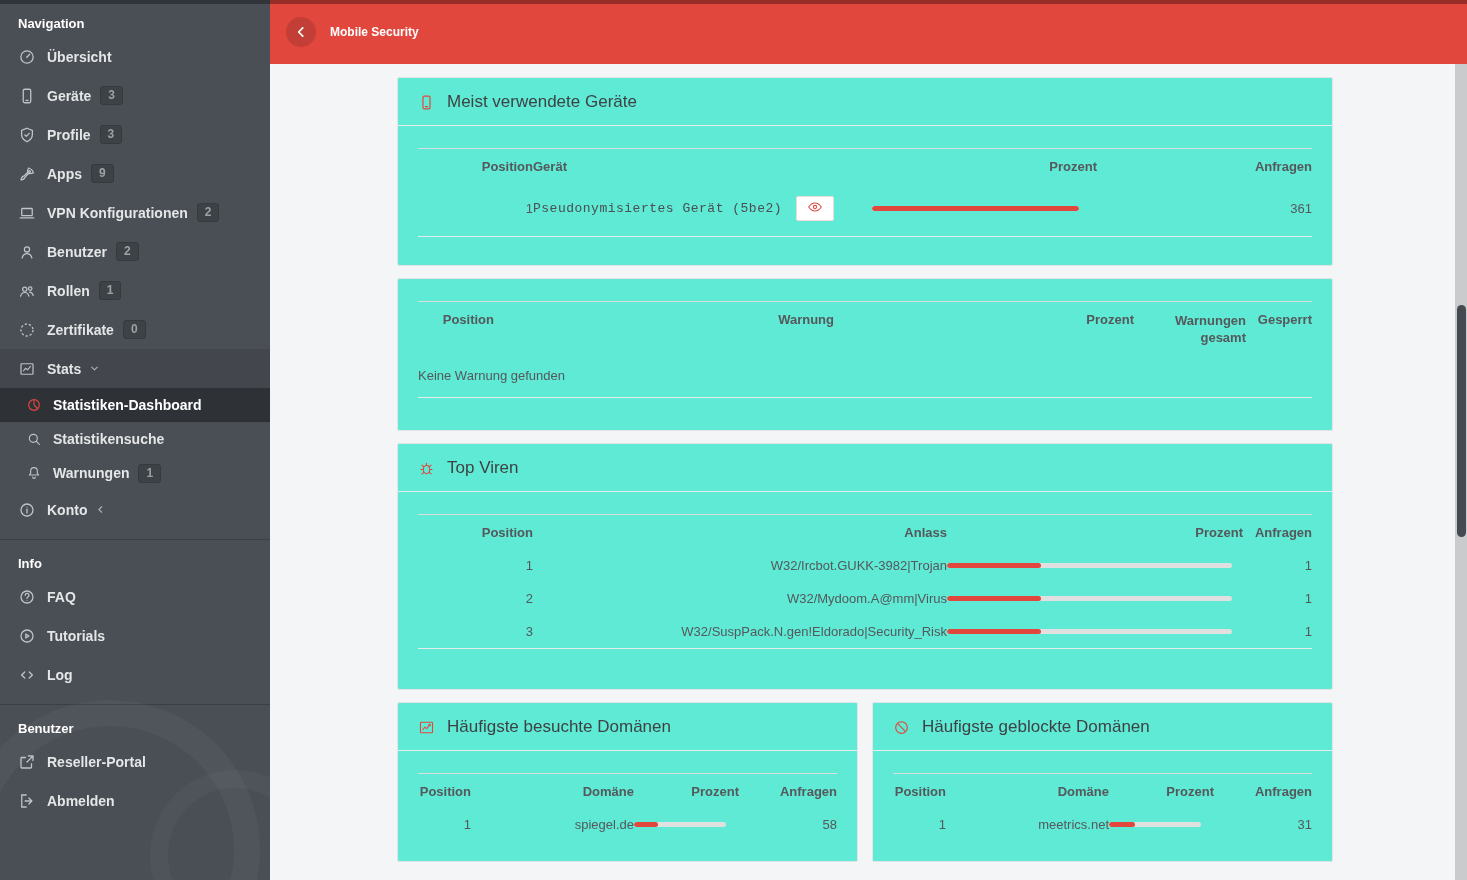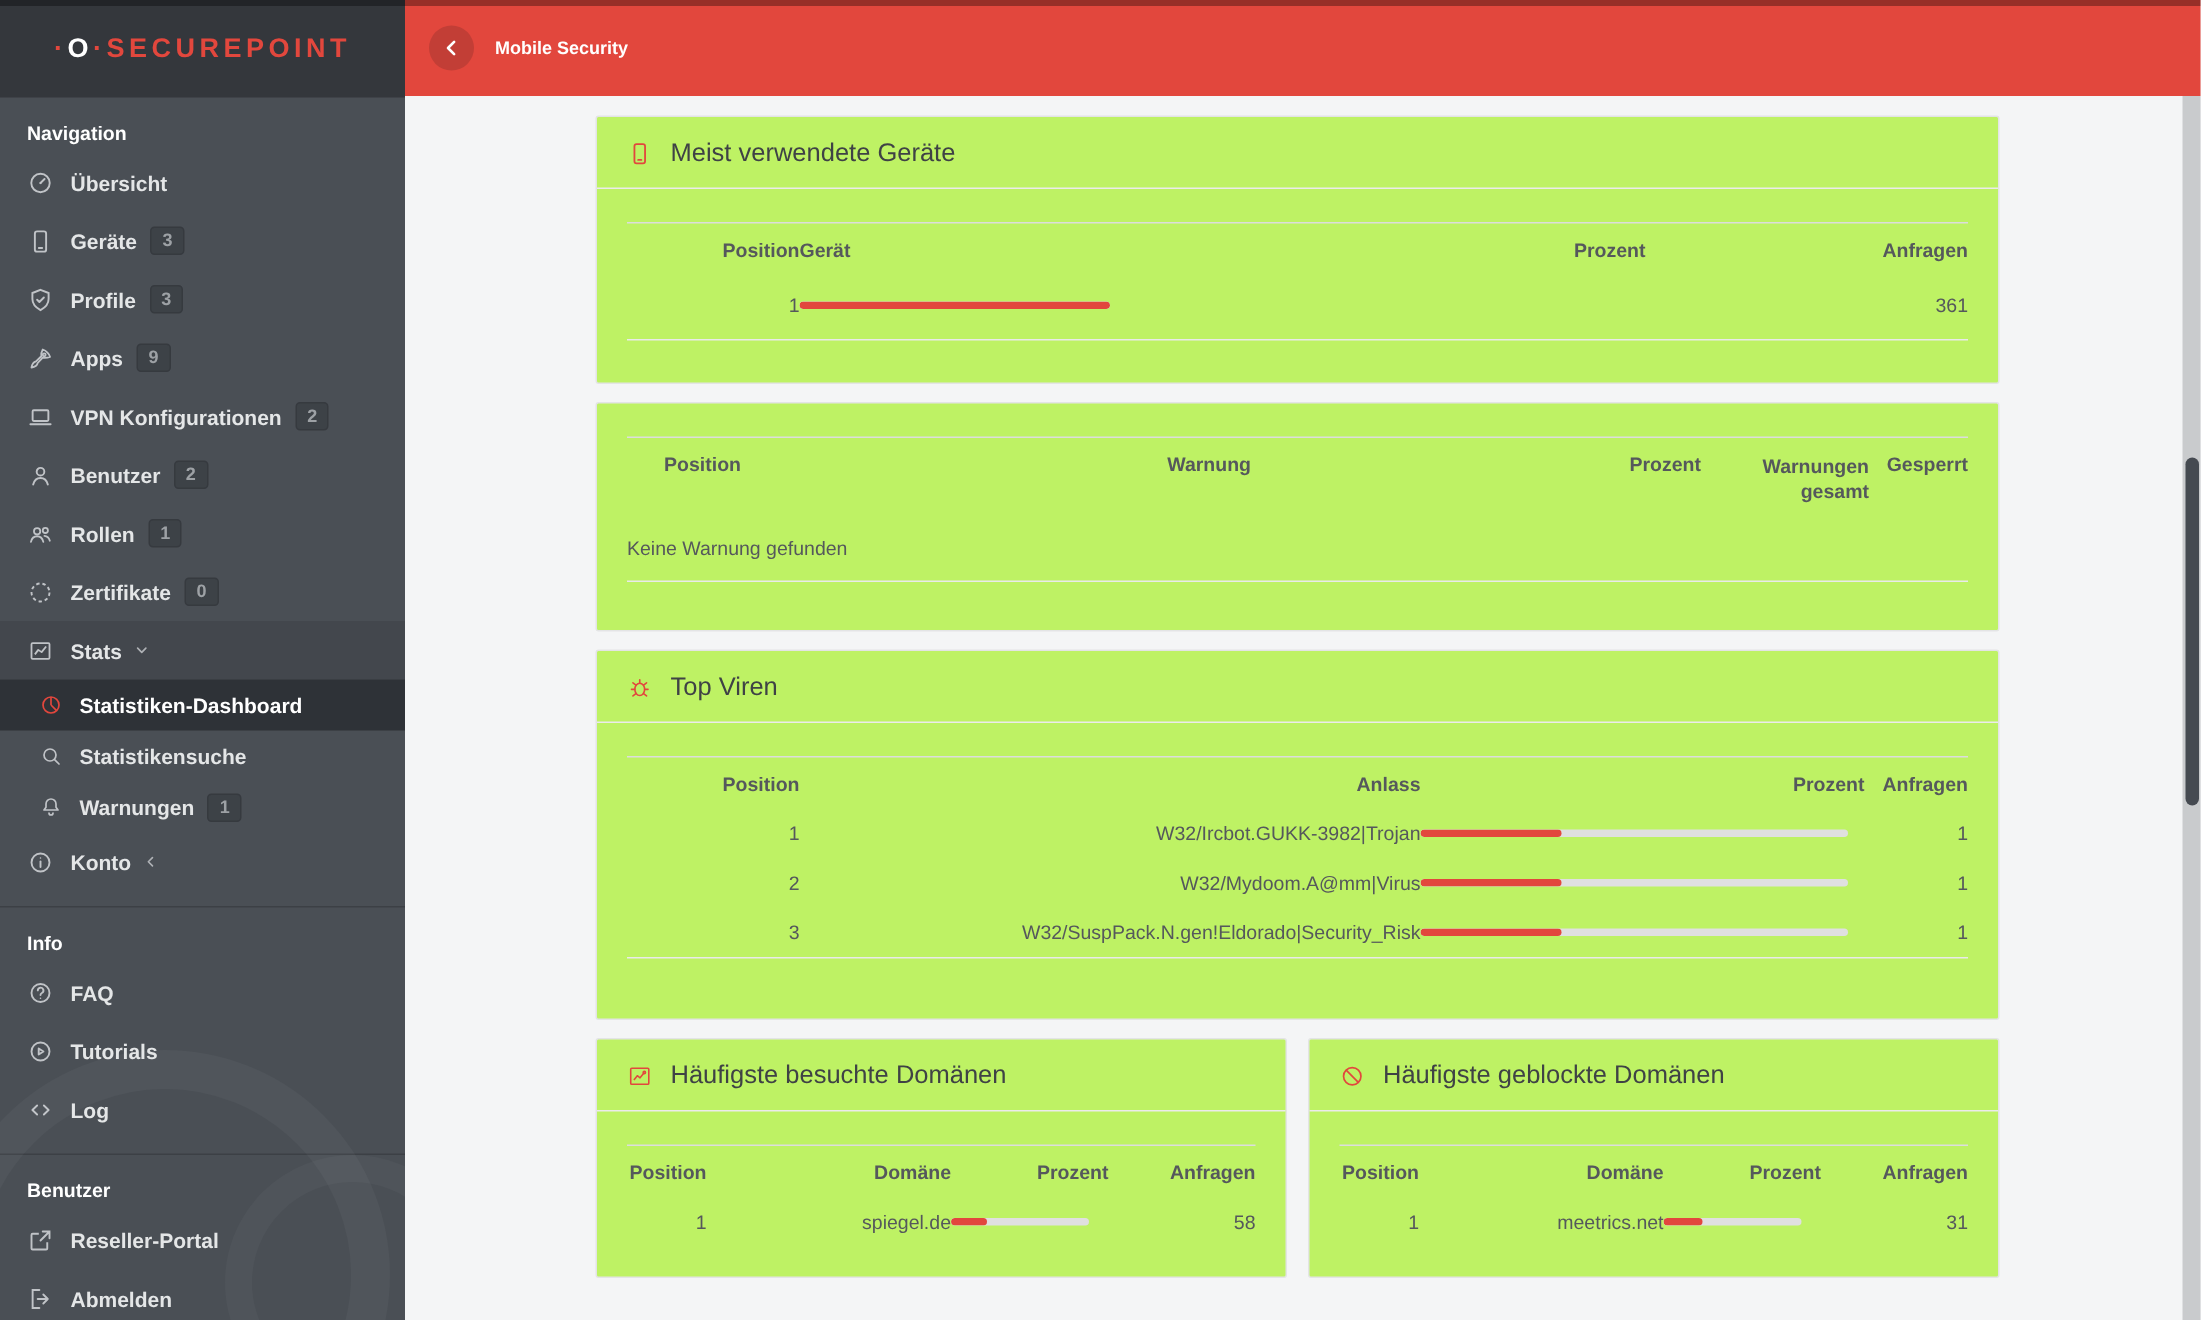--- a/index.html
+++ b/index.html
@@ -51,21 +51,21 @@
   .back-btn { width:30px; height:30px; border-radius:50%; background:#c23e36;
     border:none; margin-left:16px; display:flex; align-items:center;
     justify-content:center; color:#ffffff; cursor:pointer; flex:none; }
   .back-btn svg { width:14px; height:14px; }
   .topbar-title { color:#ffffff; font-size:12px; font-weight:bold;
     margin-left:14px; }
 
   
   .content { position:absolute; left:270px; top:64px; right:0; bottom:0;
     background:#f4f5f6; padding:13px 0 0 127px; overflow:hidden; }
-  .card { width:936px; background:#bef264; border:1px solid #e3e4e5;
+  .card { width:936px; background:#5eead4; border:1px solid #e3e4e5;
     border-radius:2px; margin-bottom:12px; }
   .card-head { display:flex; align-items:center; padding:14px 20px 13px;
     border-bottom:1px solid #ebebeb; }
   .card-icon { width:17px; height:17px; color:#e2473d; margin-right:12px;
     display:flex; }
   .card-icon svg { width:100%; height:100%; }
   .card-title { font-size:17px; font-weight:normal; color:#3f4245; }
   .card-body { padding:22px 20px 28px; }
 
   .tbl { border-top:1px solid #dcdddd;text-align:right; }
@@ -112,23 +112,20 @@
     background:#c9cbcd; z-index:25; }
   .scroll-thumb { position:absolute; right:1px; top:241px; width:9px;
     height:232px; background:#454a51; border-radius:5px; cursor:pointer; }
 </style>
 </head>
 <body>
 
 <div class="top-strip"></div>
 
 <aside class="sidebar">
-  <div class="logo-area">
-    <div class="logo"><span class="dot">·</span><span class="o">O</span><span class="dot">·</span><span>SECUREPOINT</span></div>
-  </div>
 
   <div class="nav-section">Navigation</div>
 
   <div class="nav-item">
     <span class="nav-icon">
         <svg viewBox="0 0 24 24" fill="none" stroke="currentColor" stroke-width="1.7">
           <circle cx="12" cy="12" r="8.2"></circle>
           <path d="M12 12l3.6-3.6" stroke-linecap="round"></path>
           <circle cx="12" cy="12" r="1" fill="currentColor" stroke="none"></circle>
         </svg>
@@ -360,20 +357,29 @@
     <div class="card-body">
       <div class="tbl">
         <div class="tr th">
           <div class="td c-d-pos">Position</div>
           <div class="td c-d-dev">Gerät</div>
           <div class="td c-d-pct">Prozent</div>
           <div class="td c-d-req">Anfragen</div>
         </div>
         <div class="tr last" style="padding:4px 0 6px;">
           <div class="td c-d-pos">1</div>
+          <div class="td c-d-dev">
+            <span class="mono">Pseudonymisiertes Gerät (5be2)</span>
+            <button class="eye-btn">
+                <span><svg viewBox="0 0 24 24" fill="none" stroke="currentColor" stroke-width="1.6">
+                    <path d="M2.5 12S6.5 6 12 6s9.5 6 9.5 6-4 6-9.5 6-9.5-6-9.5-6z"></path>
+                    <circle cx="12" cy="12" r="2.4"></circle>
+                  </svg></span>
+              </button>
+          </div>
           <div class="td c-d-pct">
               <div class="track">
                 <div class="fill" style="width: 100%;"></div>
               </div>
             </div>
           <div class="td c-d-req">361</div>
         </div>
       </div>
     </div>
   </section>

